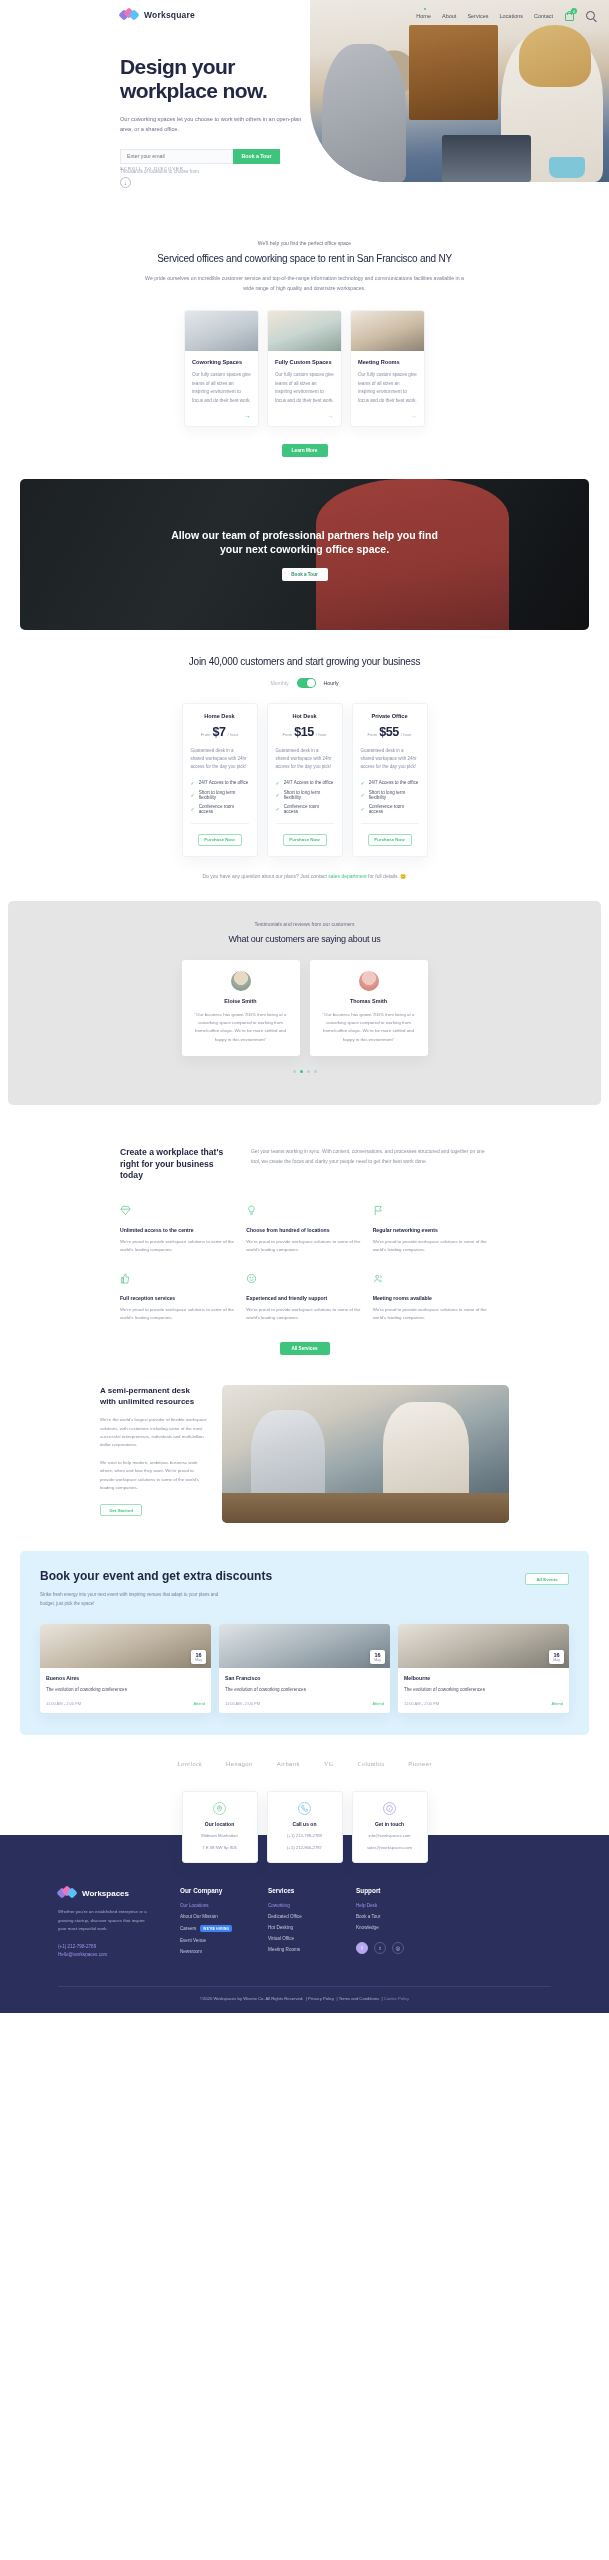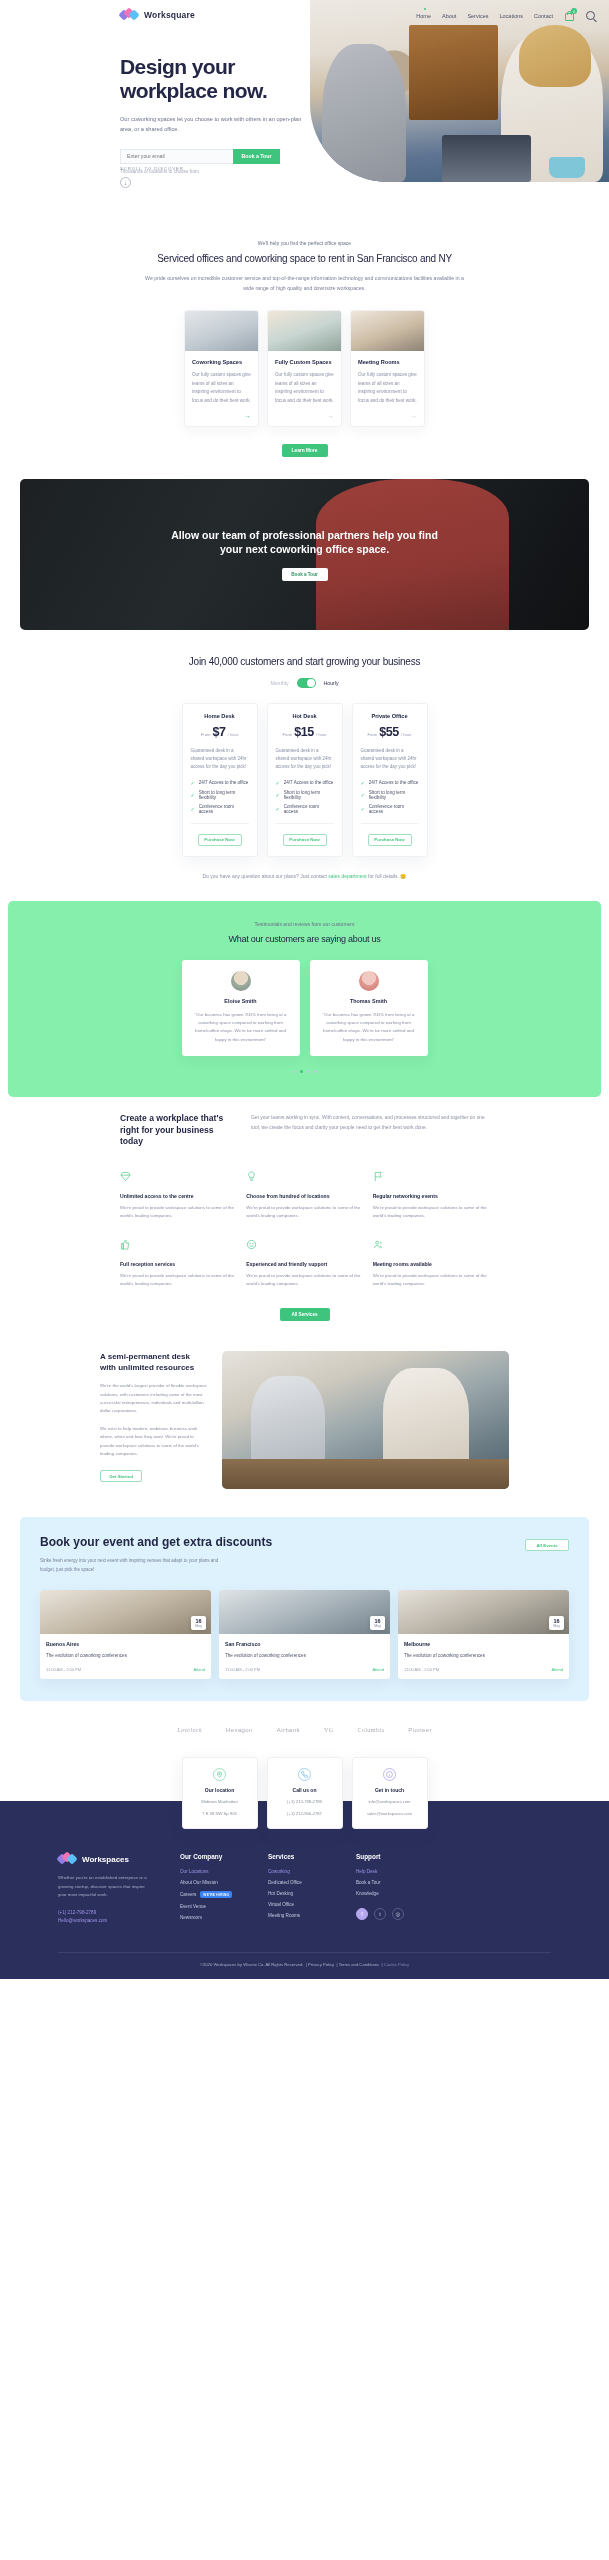--- a/index.html
+++ b/index.html
@@ -155,35 +155,35 @@
   .feat { margin-top: 8px; text-align: left; }
   .feat li { list-style: none; display: flex; align-items: center; gap: 4px; font-size: 4.6px; color: #4b5068; margin-bottom: 4px; }
   .tick { color: #3fc47e; font-size: 5px; }
   .price-sep { margin-top: 9px; border-top: 1px solid #f0f1f5; }
   .price-btn { margin: 10px auto 0; display: block; width: 44px; height: 12px; background: #fff; color: #3fc47e; border: 1px solid #9fe0bf; border-radius: 2px; font-size: 4.4px; font-weight: 700; cursor: pointer; font-family: inherit;}
 
   .plans-note { margin-top: 16px; text-align: center; font-size: 5px; color: #8a8fa4; }
   .plans-note a { color: #3fc47e; text-decoration: none; }
 
   
-  .testi { margin: 22px 8px 0; background: #86efac; border-radius: 5px; padding: 20px 0 24px; }
+  .testi { margin: 22px 8px 0; background: #e5e5e5; border-radius: 5px; padding: 20px 0 32px; }
   .testi .sec-title { font-size: 9px; }
   .testi-wrap { margin-top: 16px; display: flex; gap: 10px; justify-content: center; }
   .testi-card { width: 118px; background: #fff; border-radius: 3px; padding: 11px 10px 12px; text-align: center; box-shadow: 0 5px 14px rgba(40,45,80,.06); }
   .avatar { width: 20px; height: 20px; border-radius: 50%; margin: 0 auto; }
   .avatar.a { background: radial-gradient(circle at 50% 35%, #e8d9c6 0 42%, #9fae9d 43%, #7d8c86 100%); }
   .avatar.b { background: radial-gradient(circle at 50% 35%, #f0c9c2 0 42%, #e29c93 43%, #c9736a 100%); }
   .testi-name { margin-top: 7px; font-size: 5.4px; font-weight: 700; color:#232745; }
   .testi-quote { margin-top: 7px; font-size: 4.4px; line-height: 1.9; color: #8a8fa4; }
   .testi-dots { margin-top: 14px; display: flex; gap: 4px; justify-content: center; }
   .testi-dots i { width: 3px; height: 3px; border-radius: 50%; background: #b7cfdd; }
   .testi-dots i.on { background: #3fc47e; }
 
   
-  .features { margin-top: 16px; padding: 0 120px 0 120px; }
+  .features { margin-top: 42px; padding: 0 120px 0 120px; }
   .feat-head { display: flex; gap: 16px; align-items: flex-start; }
   .feat-h2 { width: 115px; font-size: 8.6px; line-height: 1.35; font-weight: 700; color:#232745; }
   .feat-p { flex: 1; font-size: 4.9px; line-height: 1.95; color: #8a8fa4; }
   .feat-grid { margin-top: 20px; display: grid; grid-template-columns: repeat(3,1fr); gap: 16px 10px; }
   .feat-item .ficon { width: 11px; height: 11px; color: #3fc47e; }
   .feat-title { margin-top: 7px; font-size: 5.1px; font-weight: 700; color:#232745; }
   .feat-text { margin-top: 5px; font-size: 4.4px; line-height: 1.85; color: #8a8fa4; }
   .all-srv { margin: 20px auto 0; display: block; width: 50px; height: 13px; background: #3fc47e; color: #fff; border: none; border-radius: 2px; font-size: 4.6px; font-weight: 700; cursor: pointer; font-family: inherit;}
 
   

